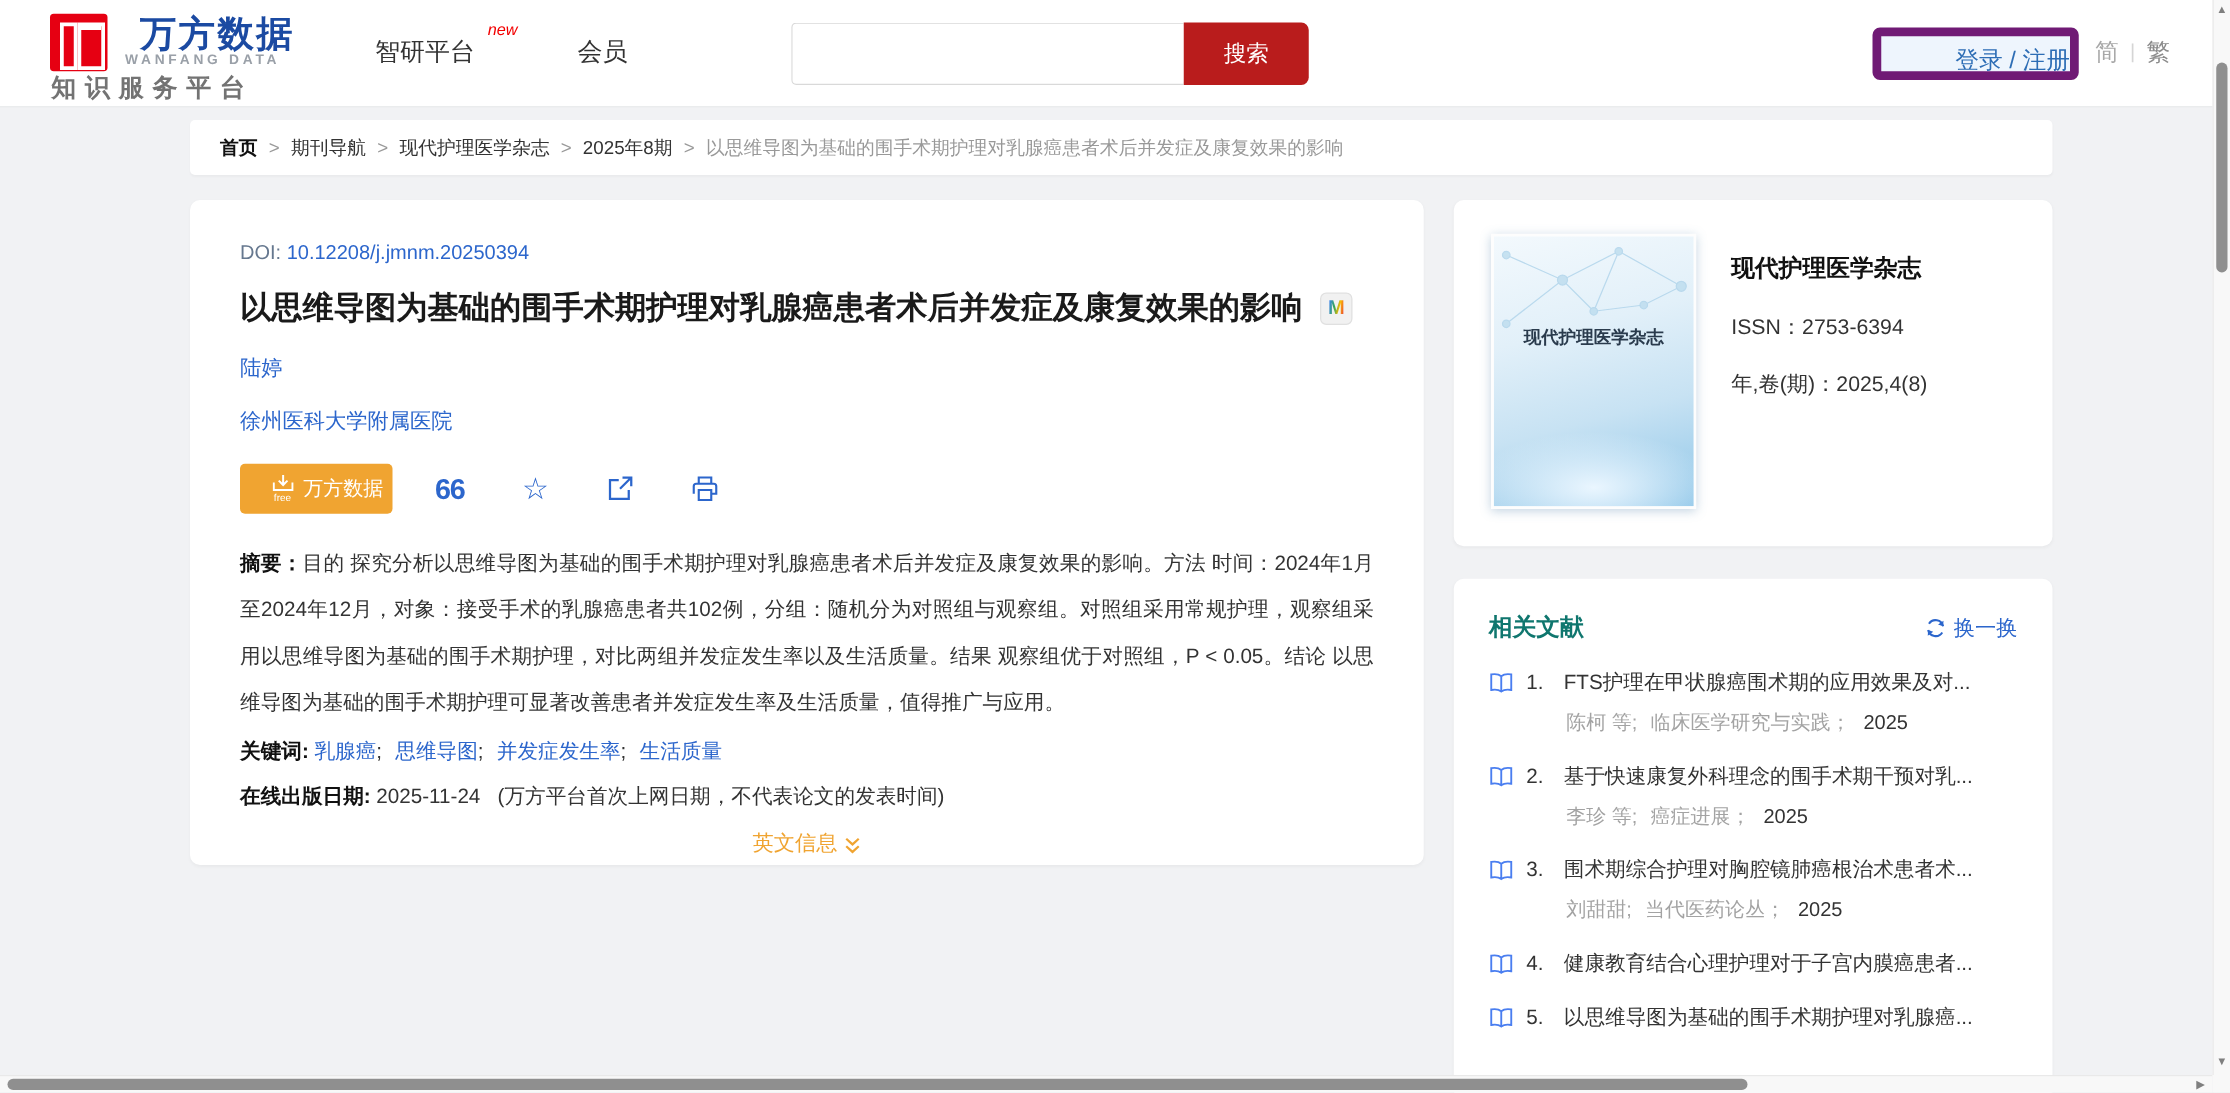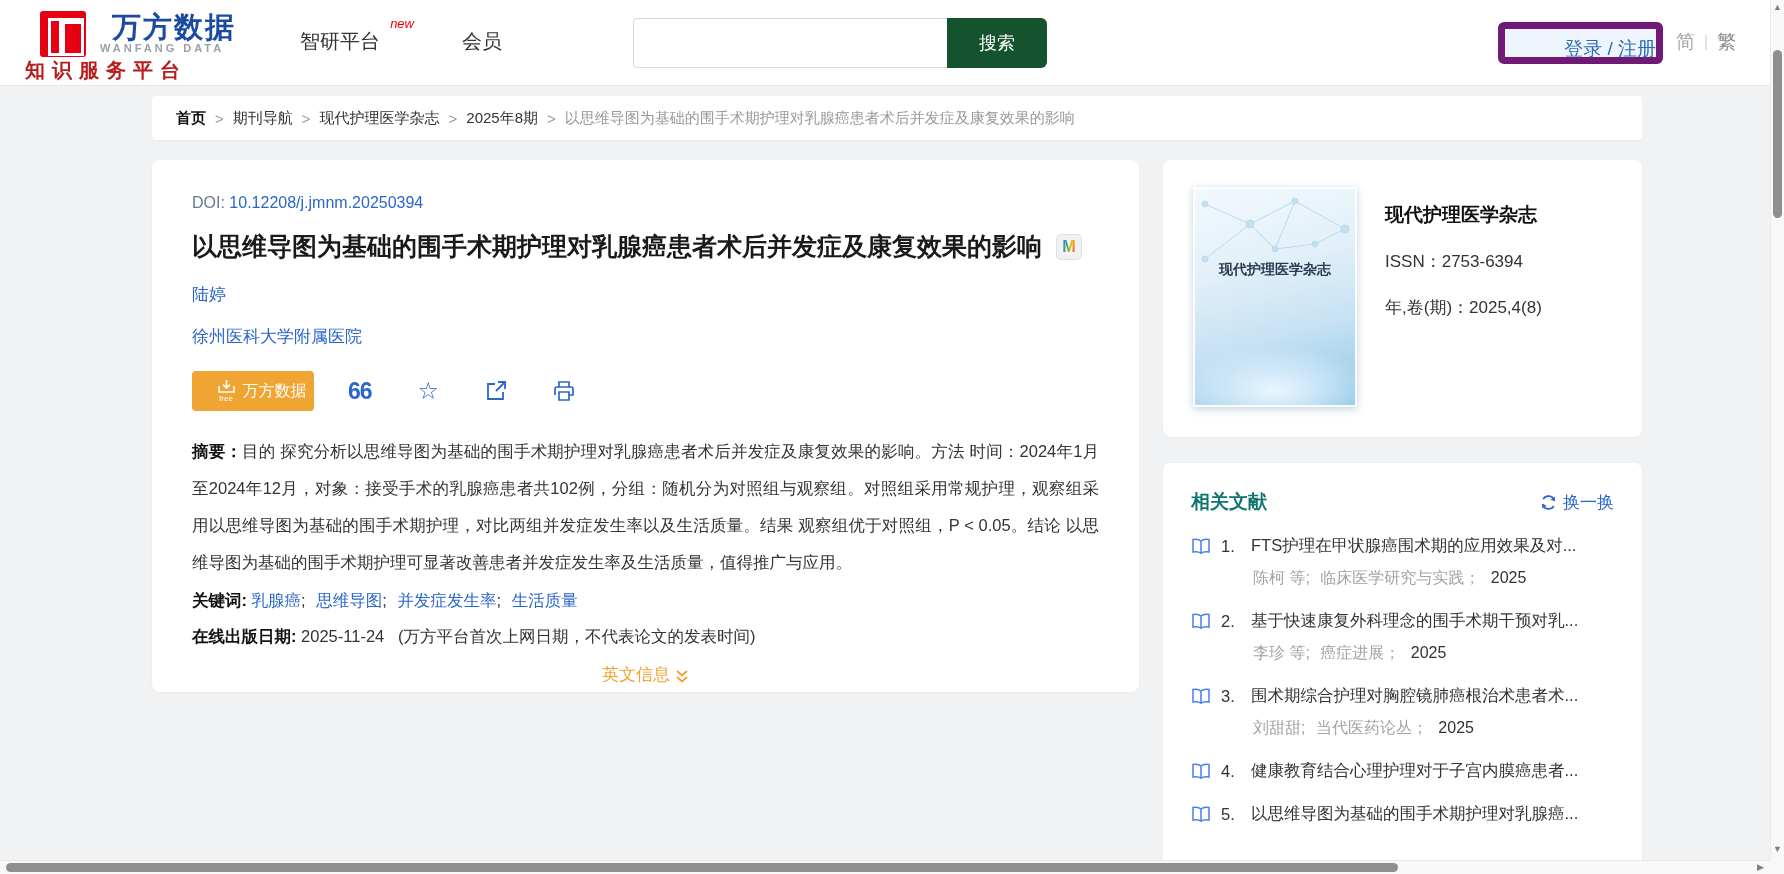--- a/index.html
+++ b/index.html
@@ -6,28 +6,28 @@
   html,body { width:1784px; height:874px; overflow:hidden; }
   body { font-family:"Liberation Sans","DejaVu Sans",sans-serif; background:#f1f2f4; position:relative; color:#333; }
 
   
   .header { position:absolute; top:0; left:0; width:1784px; height:86px; background:#fff; border-bottom:1px solid #e4e6e8; }
   .logo-icon { position:absolute; left:40px; top:11px; width:46px; height:46px; background:#e60012; border-radius:3px; }
   .logo-icon::before { content:""; position:absolute; left:8px; top:7px; width:8px; height:32px; border:3px solid #fff; }
   .logo-icon::after { content:""; position:absolute; left:22px; top:7px; width:16px; height:32px; border:3px solid #fff; border-top-width:3px; box-shadow:inset 0 9px 0 -6px #fff; }
   .brand-cn { position:absolute; left:112px; top:8px; font-size:29px; font-weight:bold; color:#1b4aa2; letter-spacing:2px; }
   .brand-en { position:absolute; left:100px; top:42px; font-size:11px; font-weight:bold; color:#9aa0a8; letter-spacing:3px; }
-  .tagline { position:absolute; left:25px; top:57px; font-size:20px; font-weight:bold; color:#b91c1c; letter-spacing:7px; }
+  .tagline { position:absolute; left:41px; top:57px; font-size:20px; font-weight:bold; color:#737373; letter-spacing:7px; }
   .nav-item { position:absolute; top:28px; font-size:20px; color:#333; cursor:pointer; }
   .nav-zhiyan { left:300px; }
   .nav-member { left:462px; }
   .nav-badge { position:absolute; top:-12px; right:-34px; color:#f20000; font-size:13px; font-style:italic; }
   .search-wrap { position:absolute; left:633px; top:18px; height:50px; display:flex; }
   .search-input { width:314px; height:50px; border:1px solid #d9d9d9; border-right:none; border-radius:4px 0 0 4px; padding:0 14px; font-size:16px; outline:none; background:#fff; }
-  .search-btn { width:100px; height:50px; background:#14532d; color:#fff; font-size:18px; border:none; border-radius:0 6px 6px 0; cursor:pointer; }
+  .search-btn { width:100px; height:50px; background:#b91c1c; color:#fff; font-size:18px; border:none; border-radius:0 6px 6px 0; cursor:pointer; }
   .login-btn { position:absolute; left:1498px; top:22px; width:165px; height:42px; background:#eef5fd; border:7px solid #701a75; border-radius:6px; color:#2d6db5; font-size:19px; text-align:right; line-height:40px; cursor:pointer; }
   .lang { position:absolute; left:1676px; top:29px; font-size:19px; color:#a8a8a8; display:flex; align-items:center; gap:9px; }
   .lang .divider { color:#d5d5d5; font-size:16px; }
   .lang span { cursor:pointer; }
   .lang .trad { color:#8b8b8b; }
 
   
   .breadcrumb { position:absolute; left:152px; top:96px; width:1490px; height:44px; background:#fff; border-radius:4px; display:flex; align-items:center; padding:0 24px; font-size:15px; white-space:nowrap; overflow:hidden; box-shadow:0 1px 2px rgba(0,0,0,.03); }
   .bc-home { font-weight:bold; color:#111; cursor:pointer; }
   .bc-link { color:#333; cursor:pointer; }

